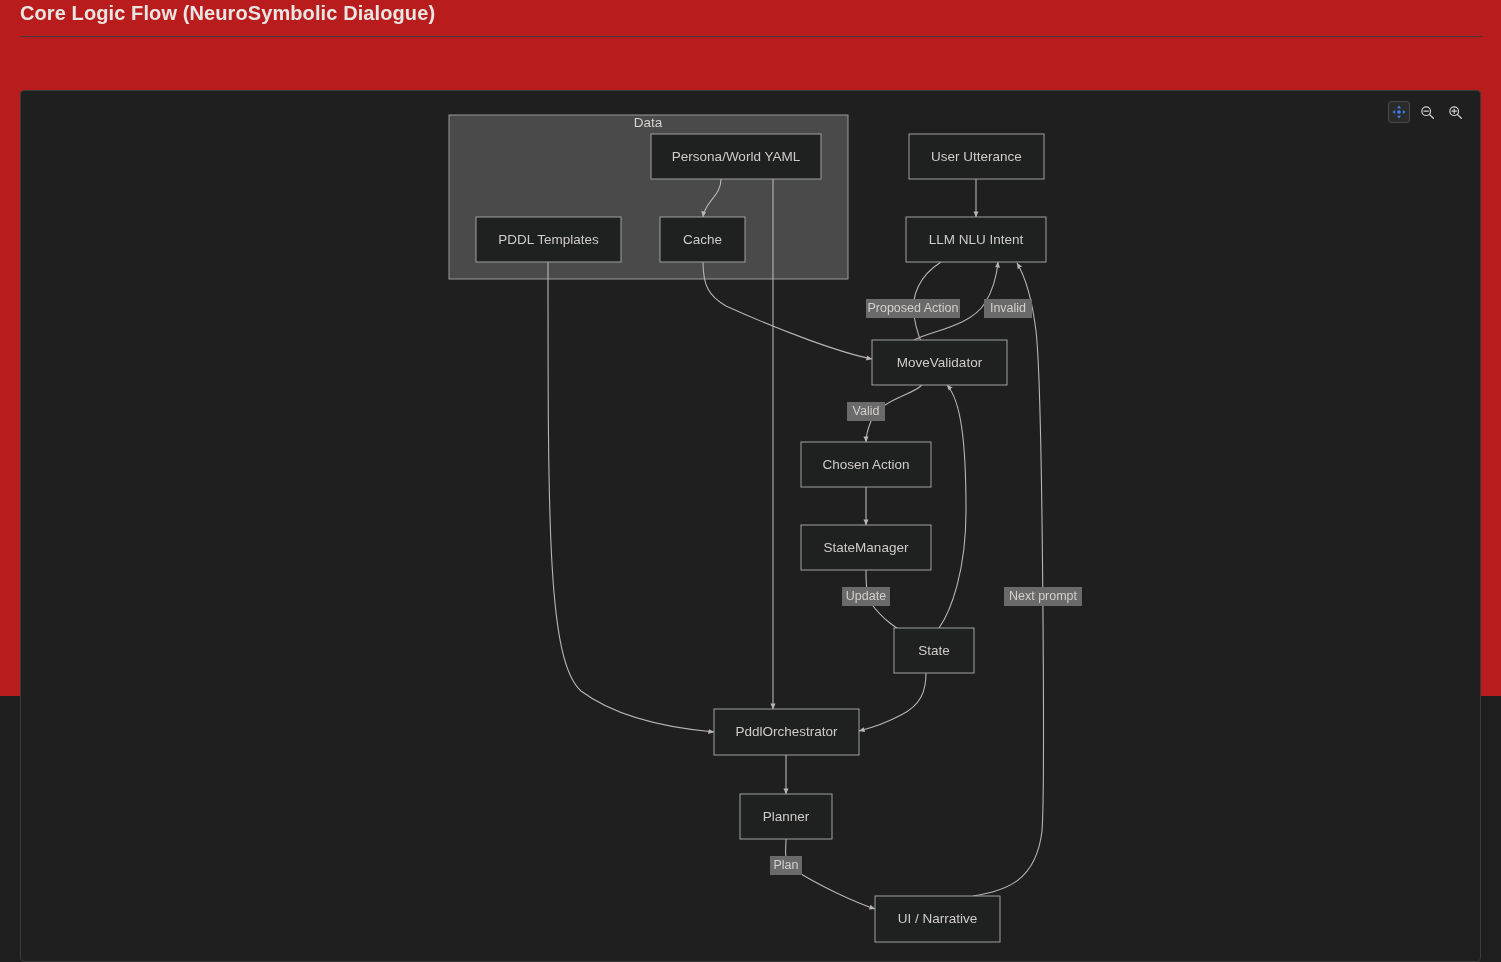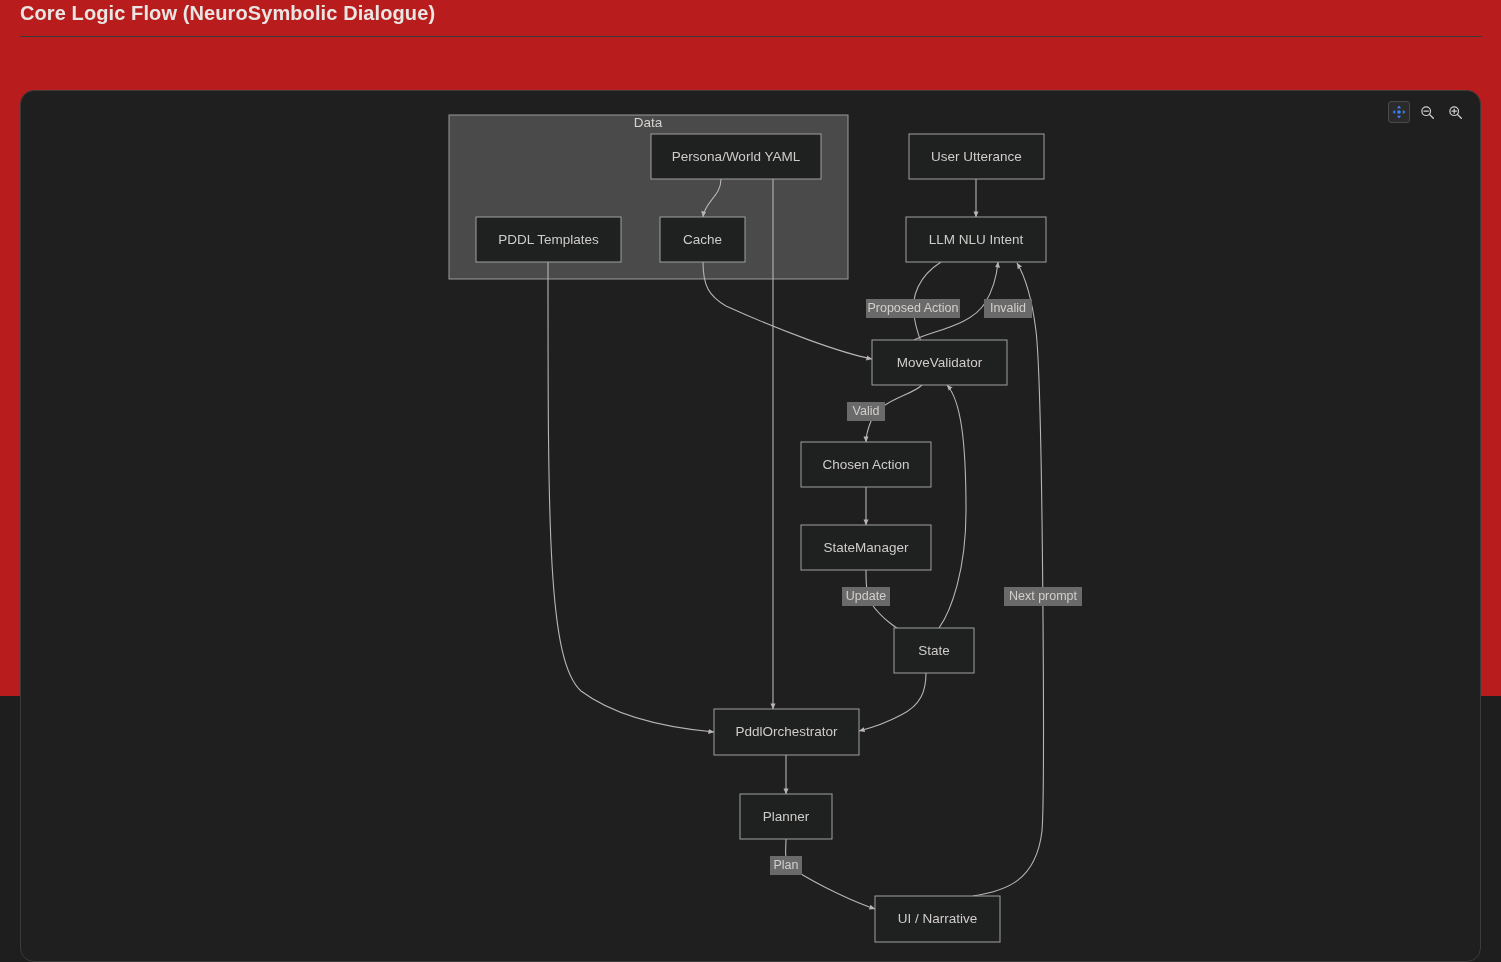--- a/index.html
+++ b/index.html
@@ -45,21 +45,21 @@
     white-space: nowrap;
   }
   .diagram-container {
     position: absolute;
     left: 20px;
     top: 90px;
     width: 1461px;
     height: 872px;
     background: #1f1f1f;
     border: 1px solid #3b3b3b;
-    border-radius: 14px;
+    border-radius: 4px;
     box-sizing: border-box;
     overflow: hidden;
   }
   .toolbar {
     position: absolute;
     right: 14px;
     top: 10px;
     display: flex;
     align-items: center;
     gap: 6px;

